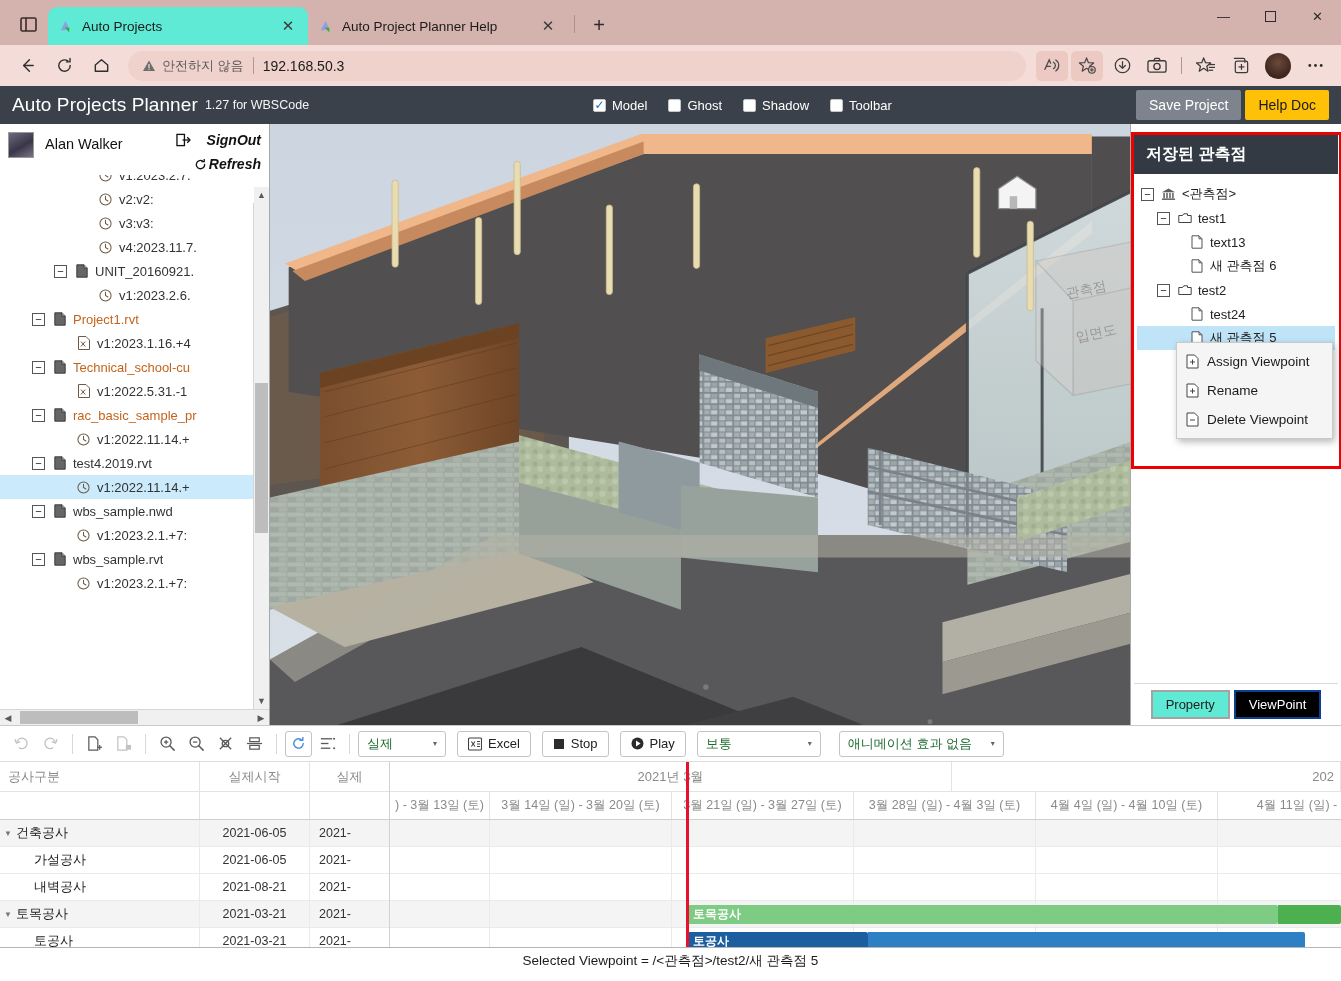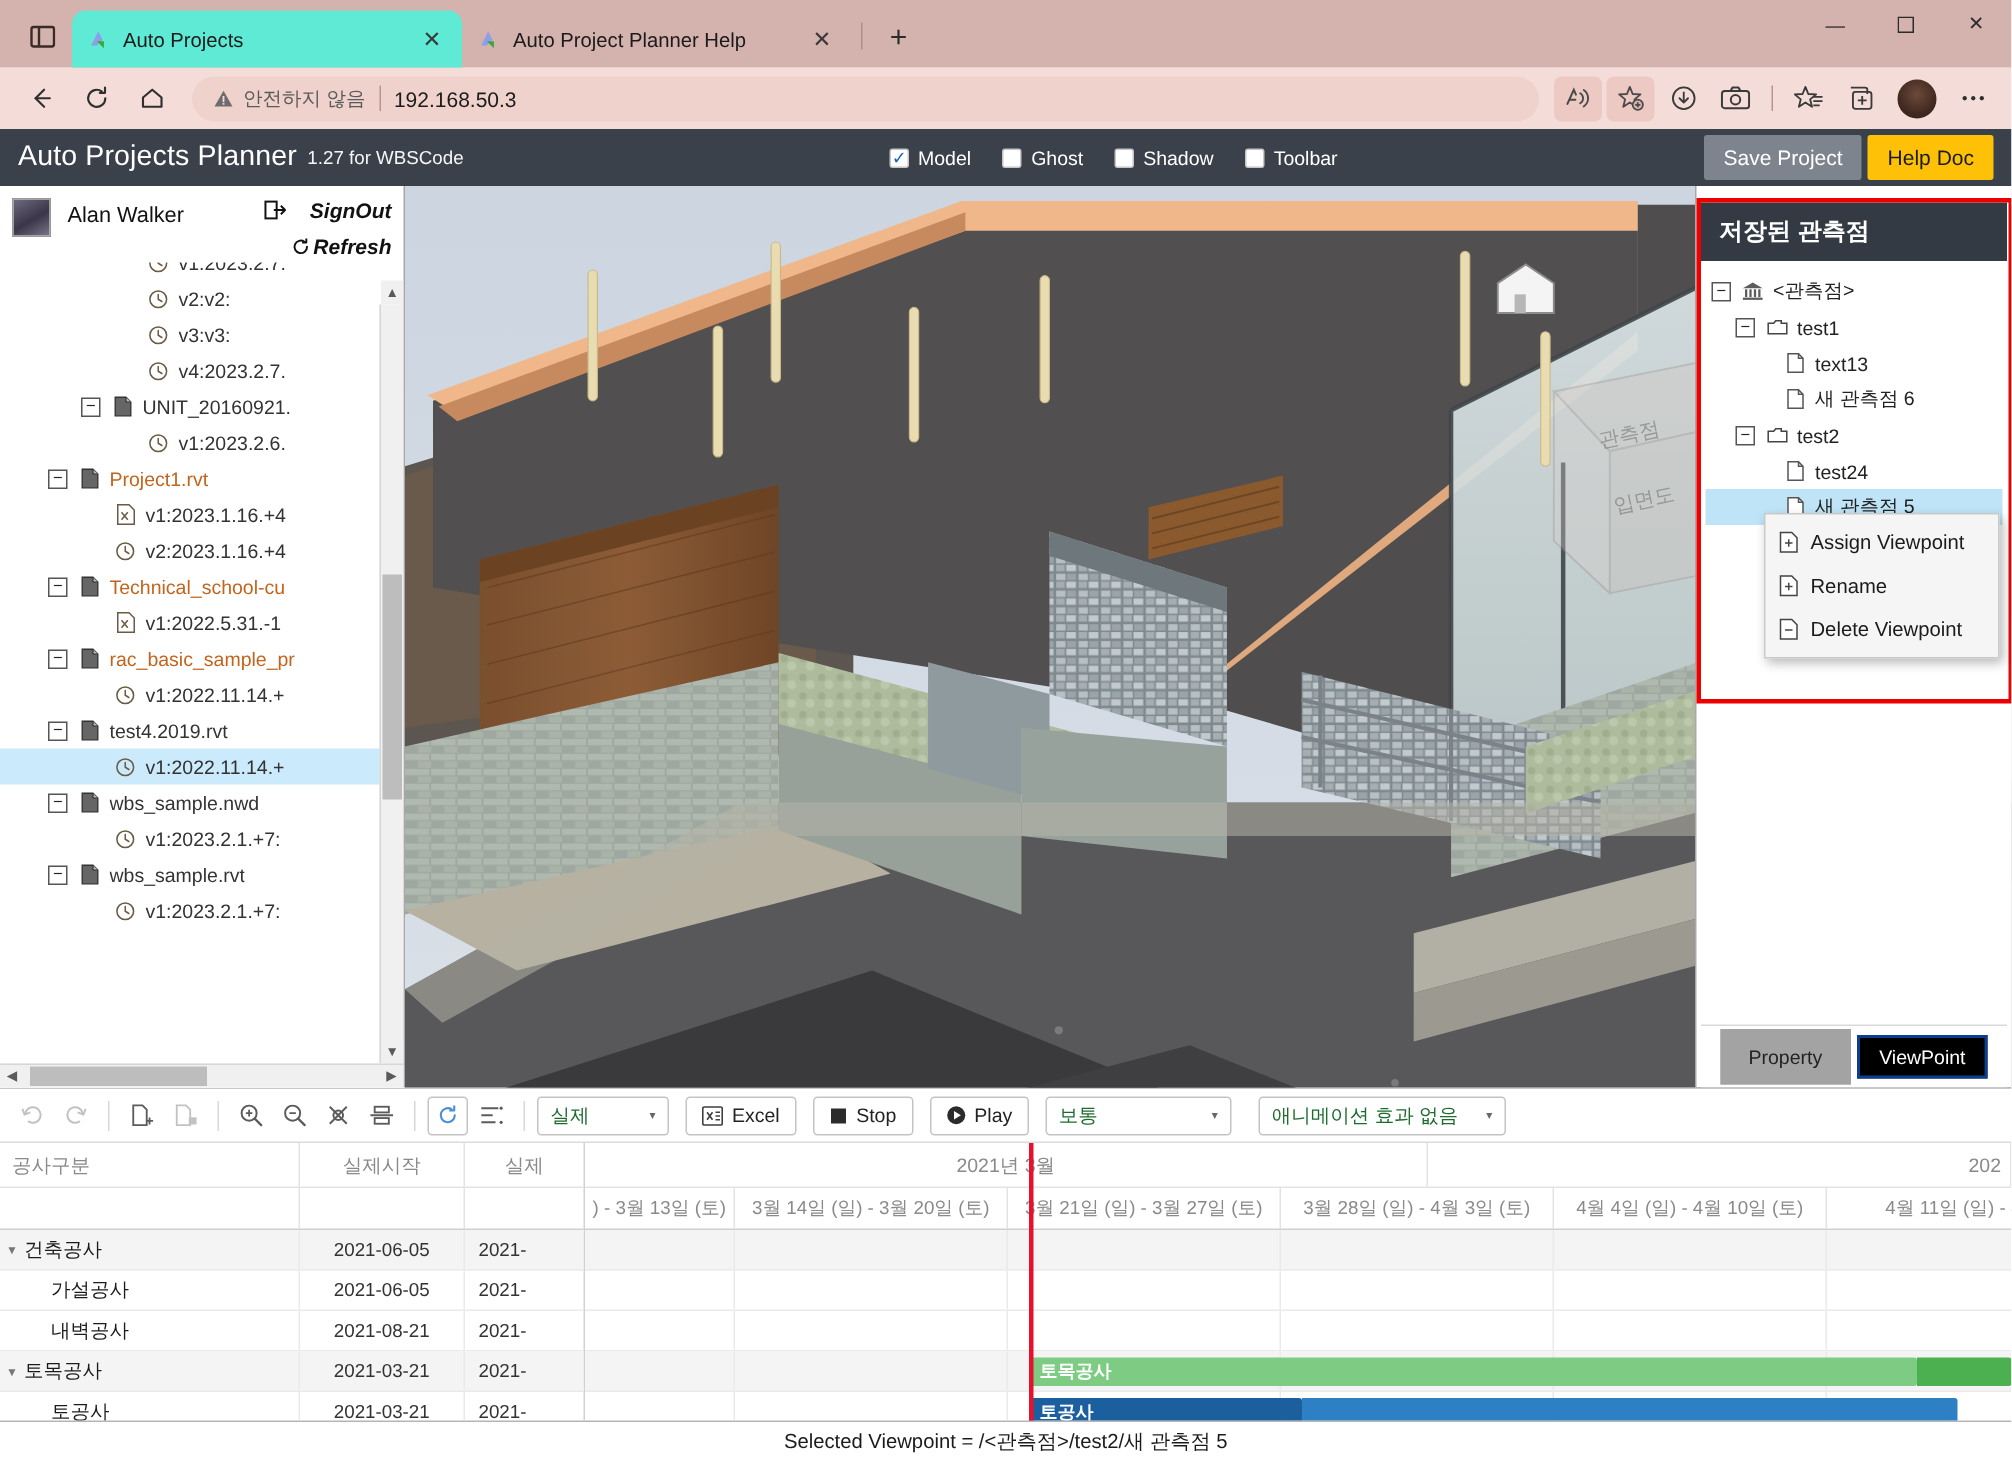--- a/index.html
+++ b/index.html
@@ -130,21 +130,21 @@
   .rpanel-redbox { position:absolute; left:0; top:8px; width:211px; height:337px;
     border:3px solid #ee0000; pointer-events:none; }
   .rp-title { background:#333a43; color:#fff; font-size:16px; font-weight:700;
     padding:9px 12px; margin:11px 3px 0 3px; }
   .rp-tree { padding:8px 6px; flex:1; }
   .rnode { height:24px; display:flex; align-items:center; font-size:13px; color:#222;
     white-space:nowrap; }
   .rnode.sel { background:#bfe4f7; }
   .rp-footer { height:42px; display:flex; align-items:center; justify-content:center; gap:4px;
     border-top:1px solid #d9d9d9; background:#fff; margin:0 3px; }
-  .rbtn { font-size:13px; padding:5px 13px; border:6px solid #a3a3a3; background:#a3a3a3; color:#222; }
+  .rbtn { font-size:13px; padding:5px 13px; border:2px solid #a3a3a3; background:#5eead4; color:#222; }
   .rbtn.active { background:#000; color:#fff; border:2px solid #0b3d91; }
 
   
   .ctxmenu {
     position:absolute; left:45px; top:218px; width:157px; background:#f5f5f5;
     border:1px solid #c9c9c9; box-shadow:2px 3px 7px rgba(0,0,0,.28); padding:4px 0; z-index:40;
   }
   .ctxitem { height:29px; display:flex; align-items:center; font-size:13.5px; color:#1b1b1b; }
   .ctxico { width:30px; flex:0 0 30px; display:flex; align-items:center; justify-content:center;
     color:#333; }
@@ -431,21 +431,21 @@
             <span class="t-label">v3:v3:</span>
           </div>
           <div class="tnode">
             <span style="width:98px;flex:0 0 98px"></span>
             <span class="ico">
               <svg width="13" height="13" viewBox="0 0 14 14">
                 <circle cx="7" cy="7" r="6" fill="none" stroke="#6b5a45" stroke-width="1.1"></circle>
                 <path d="M7 3.6 L7 7 L9.6 8.6" fill="none" stroke="#6b5a45" stroke-width="1.1" stroke-linecap="round"></path>
               </svg>
             </span>
-            <span class="t-label">v4:2023.2.7.</span>
+            <span class="t-label">v4:2023.11.7.</span>
           </div>
           <div class="tnode">
             <span style="width:54px;flex:0 0 54px"></span>
             <span class="toggle">−</span>
             <span class="ico">
               <svg width="12" height="14" viewBox="0 0 12 14">
                 <path d="M0.8 0.8 L8 0.8 L11.2 4 L11.2 13.2 L0.8 13.2 Z" fill="#666" stroke="#333" stroke-width="0.9"></path>
                 <path d="M8 0.8 L8 4 L11.2 4" fill="#bbb" stroke="#333" stroke-width="0.8"></path>
               </svg>
             </span>
@@ -474,30 +474,20 @@
           </div>
           <div class="tnode">
             <span style="width:76px;flex:0 0 76px"></span>
             <span class="ico">
               <svg width="12" height="14" viewBox="0 0 12 14">
                 <path d="M0.5 0.5 L8 0.5 L11.5 4 L11.5 13.5 L0.5 13.5 Z" fill="#fff" stroke="#6b5a45" stroke-width="1"></path>
                 <path d="M3 5.5 L7.2 10.5 M7.2 5.5 L3 10.5" stroke="#6b5a45" stroke-width="1"></path>
               </svg>
             </span>
             <span class="t-label">v1:2023.1.16.+4</span>
-          </div>
-          <div class="tnode">
-            <span style="width:76px;flex:0 0 76px"></span>
-            <span class="ico">
-              <svg width="13" height="13" viewBox="0 0 14 14">
-                <circle cx="7" cy="7" r="6" fill="none" stroke="#6b5a45" stroke-width="1.1"></circle>
-                <path d="M7 3.6 L7 7 L9.6 8.6" fill="none" stroke="#6b5a45" stroke-width="1.1" stroke-linecap="round"></path>
-              </svg>
-            </span>
-            <span class="t-label">v2:2023.1.16.+4</span>
           </div>
           <div class="tnode">
             <span style="width:32px;flex:0 0 32px"></span>
             <span class="toggle">−</span>
             <span class="ico">
               <svg width="12" height="14" viewBox="0 0 12 14">
                 <path d="M0.8 0.8 L8 0.8 L11.2 4 L11.2 13.2 L0.8 13.2 Z" fill="#666" stroke="#333" stroke-width="0.9"></path>
                 <path d="M8 0.8 L8 4 L11.2 4" fill="#bbb" stroke="#333" stroke-width="0.8"></path>
               </svg>
             </span>

